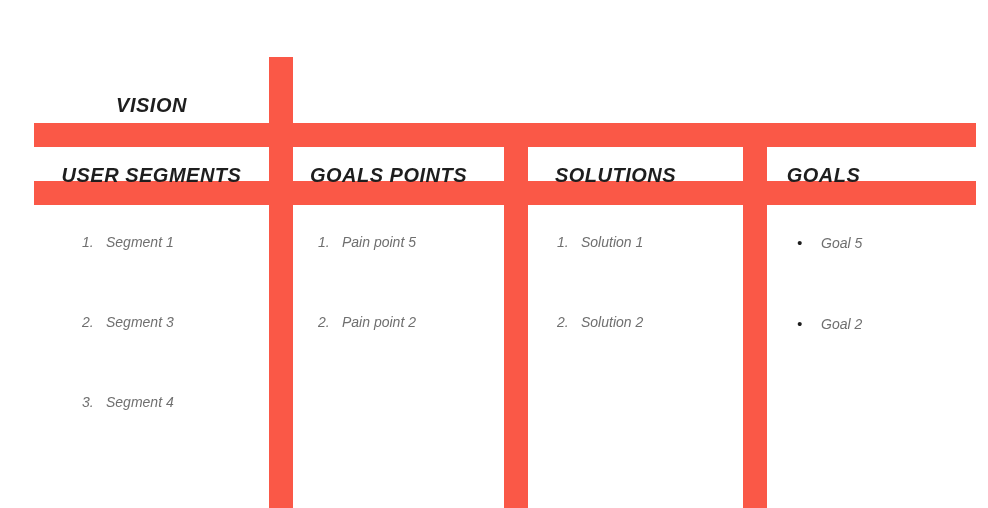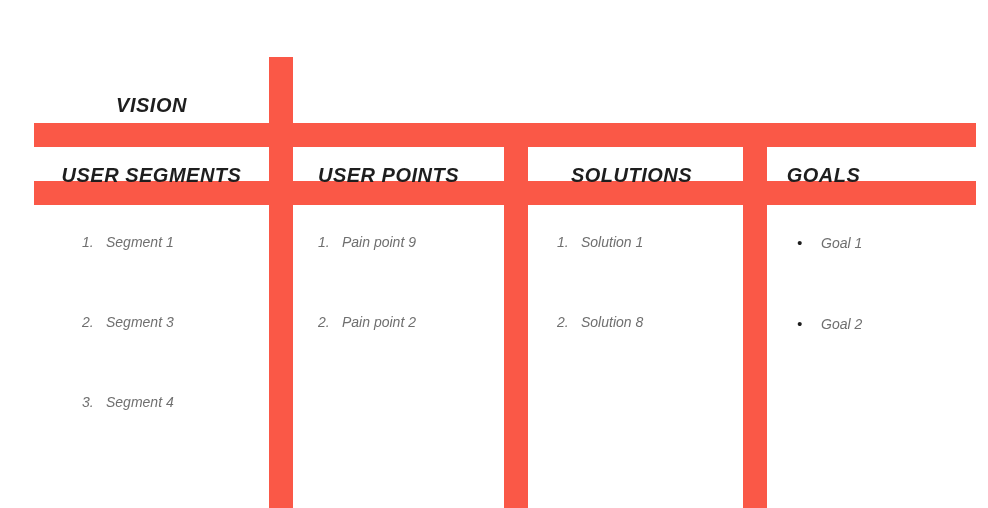--- a/index.html
+++ b/index.html
@@ -36,21 +36,21 @@
     font-size:16px;color:var(--body-color);line-height:20px;
   }
   
   .col-header{
     position:absolute;top:119px;
     text-align:center;font-size:20px;font-weight:bold;
     color:var(--heading-color);letter-spacing:.5px;line-height:24px;margin-top:8px;
   }
   .col-header-1{left:10px;width:235px;}
   .col-header-2{left:249px;width:231px;}
-  .col-header-3{left:492px;width:231px;}
+  .col-header-3{left:476px;width:231px;}
   .col-header-4{left:681px;width:237px;}
   
   .col-list{position:absolute;top:174px;}
   .col-list-1{left:22px;}
   .col-list-2{left:258px;}
   .col-list-3{left:497px;}
   .col-list-4{left:737px;}
   .list-item{
     display:flex;align-items:baseline;
     margin-bottom:15px;
@@ -69,21 +69,21 @@
 
   <div class="vline vline-1"></div>
   <div class="vline vline-2"></div>
   <div class="vline vline-3"></div>
   <div class="hline hline-top"></div>
   <div class="hline hline-bottom"></div>
 
   <div class="vision-label">VISION</div>
 
   <div class="col-header col-header-1">USER SEGMENTS</div>
-  <div class="col-header col-header-2">USER POINTS</div>
+  <div class="col-header col-header-2">GOALS POINTS</div>
   <div class="col-header col-header-3">SOLUTIONS</div>
   <div class="col-header col-header-4">GOALS</div>
 
   <div class="col-list col-list-1">
     <div class="list-item">
       <span class="item-marker">1.</span>
       <span>Segment 1</span>
     </div>
     <div class="list-item">
       <span class="item-marker">2.</span>
@@ -91,43 +91,43 @@
     </div>
     <div class="list-item">
       <span class="item-marker">3.</span>
       <span>Segment 4</span>
     </div>
   </div>
 
   <div class="col-list col-list-2">
     <div class="list-item">
       <span class="item-marker">1.</span>
-      <span>Pain point 9</span>
+      <span>Pain point 5</span>
     </div>
     <div class="list-item">
       <span class="item-marker">2.</span>
       <span>Pain point 2</span>
     </div>
   </div>
 
   <div class="col-list col-list-3">
     <div class="list-item">
       <span class="item-marker">1.</span>
       <span>Solution 1</span>
     </div>
     <div class="list-item">
       <span class="item-marker">2.</span>
-      <span>Solution 8</span>
+      <span>Solution 2</span>
     </div>
   </div>
 
   <div class="col-list col-list-4">
     <div class="list-item">
       <span class="item-marker bullet">•</span>
-      <span>Goal 1</span>
+      <span>Goal 5</span>
     </div>
     <div class="list-item">
       <span class="item-marker bullet">•</span>
       <span>Goal 2</span>
     </div>
   </div>
 
 </div>
 
 </body></html>

